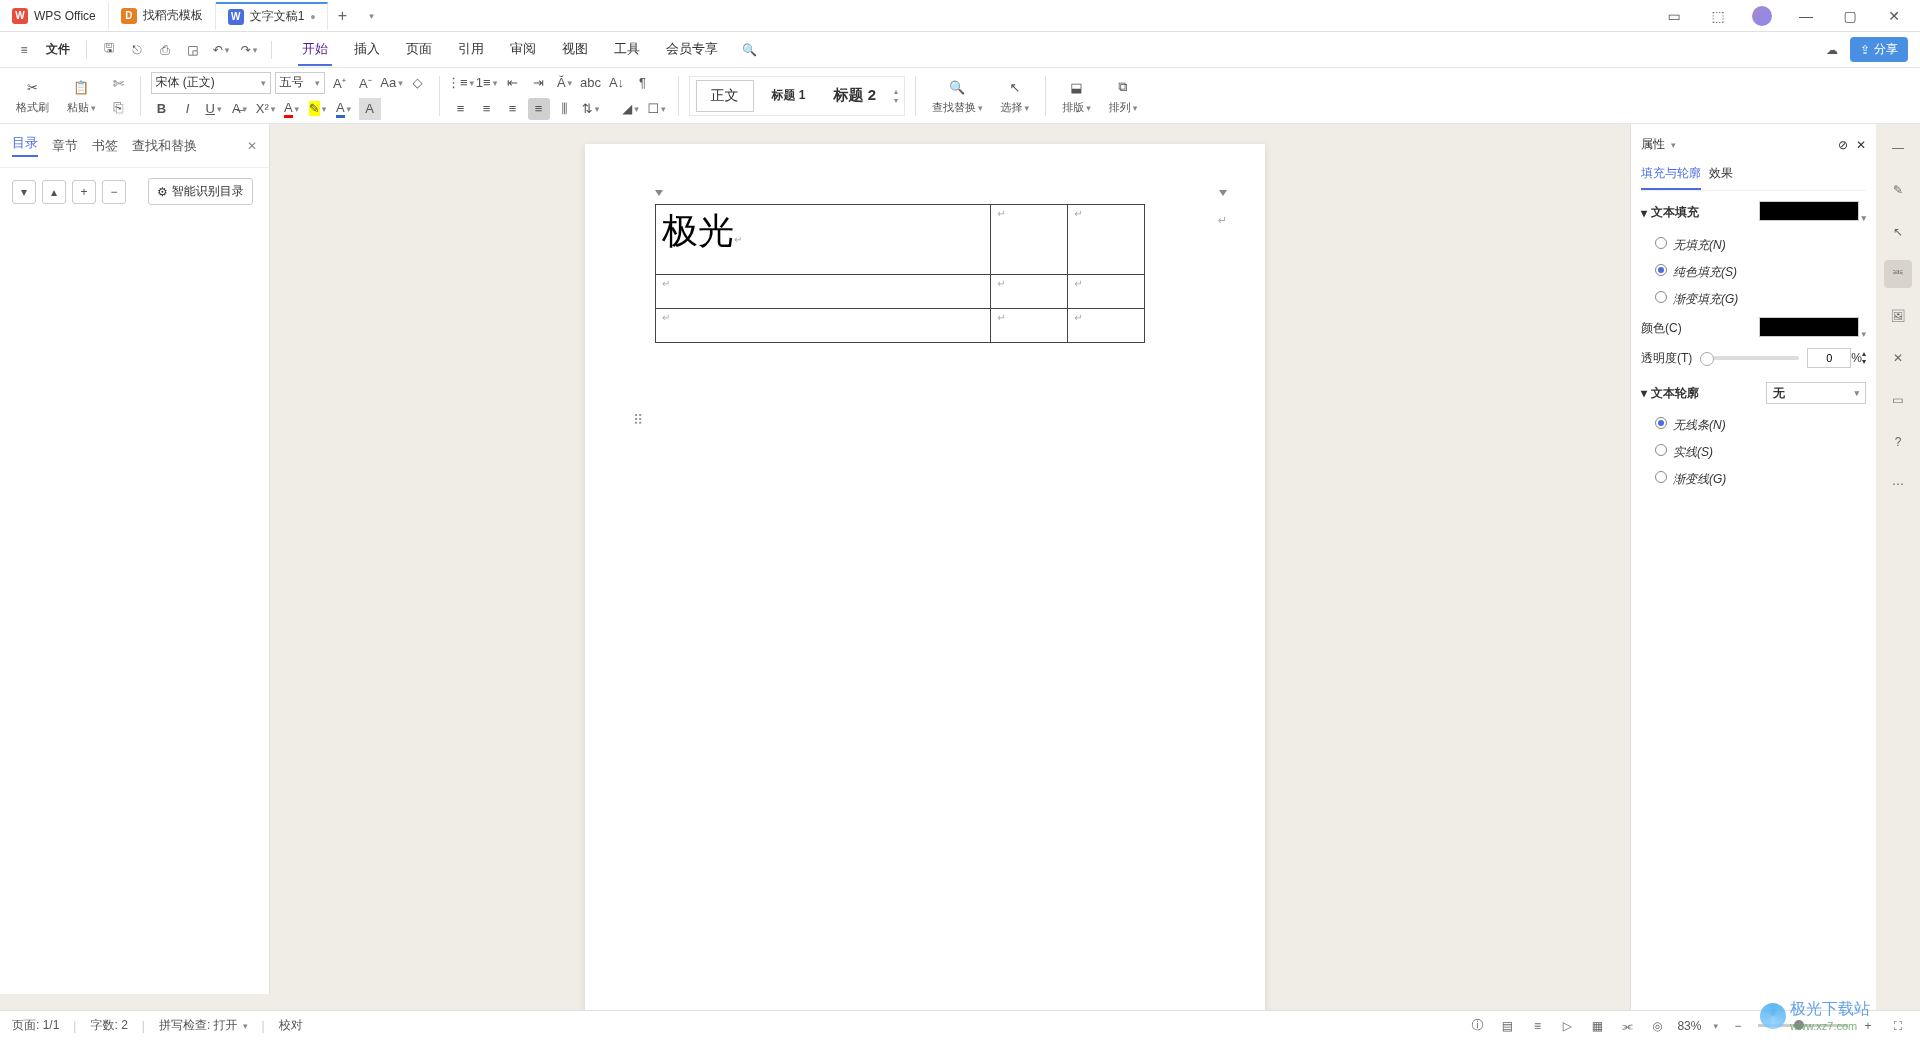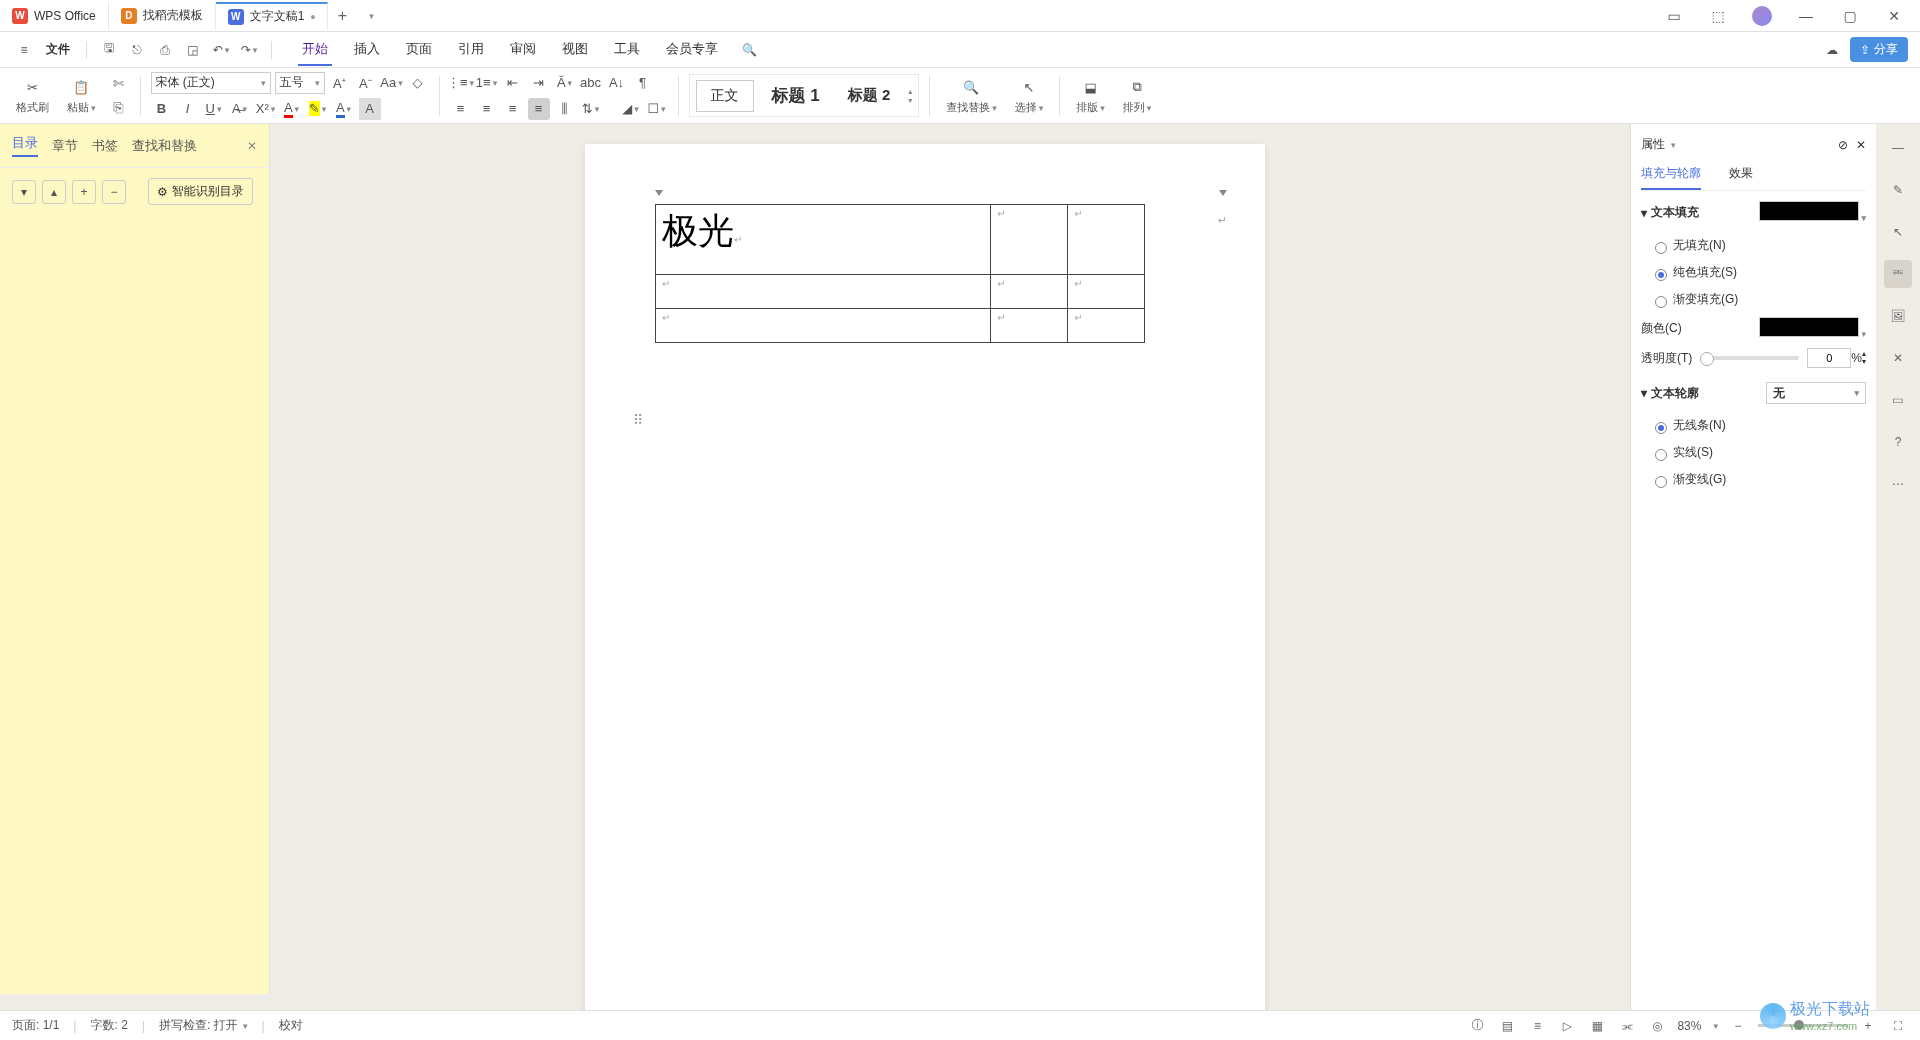--- a/index.html
+++ b/index.html
@@ -35,21 +35,21 @@
 .rgroup { display: flex; flex-direction: column; align-items: center; padding: 0 6px; gap: 2px; }
 .rbtn { width: 22px; height: 22px; display: flex; align-items: center; justify-content: center; color: #555; cursor: pointer; font-size: 13px; }
 .rbtn.active { background: #d0d0d0; border-radius: 3px; }
 .rlabel { font-size: 11px; color: #555; }
 .rsep { width: 1px; height: 40px; background: #e0e0e0; margin: 0 4px; }
 .font-sel { border: 1px solid #ccc; height: 22px; padding: 0 4px; font-size: 12px; min-width: 80px; display: flex; align-items: center; justify-content: space-between; cursor: pointer; }
 .style-box { border: 1px solid #ccc; padding: 6px 14px; cursor: pointer; font-size: 14px; }
 .style-group { display: flex; align-items: center; gap: 8px; border: 1px solid #e8e8e8; padding: 3px 6px; }
 
 
-.sidenav { position: absolute; top: 124px; left: 0; width: 270px; height: 870px; background: #fef9c3; border-right: 1px solid #e0e0e0; }
+.sidenav { position: absolute; top: 124px; left: 0; width: 270px; height: 870px; background: #ffffff; border-right: 1px solid #e0e0e0; }
 .sidenav-tabs { display: flex; gap: 14px; padding: 10px 12px; align-items: center; border-bottom: 1px solid #eee; }
 .sidenav-tab { cursor: pointer; color: #555; font-size: 13px; }
 .sidenav-tab.active { color: #4a6de0; border-bottom: 2px solid #4a6de0; padding-bottom: 3px; }
 .sidenav-close { margin-left: auto; cursor: pointer; color: #888; }
 .sidenav-tools { display: flex; gap: 6px; padding: 10px 12px; align-items: center; }
 .tool-sq { width: 24px; height: 24px; border: 1px solid #ccc; border-radius: 3px; display: flex; align-items: center; justify-content: center; cursor: pointer; color: #555; font-size: 12px; }
 .tool-smart { border: 1px solid #ccc; border-radius: 3px; padding: 4px 8px; display: flex; align-items: center; gap: 4px; cursor: pointer; font-size: 12px; }
 
 
 .docarea { position: absolute; top: 124px; left: 270px; right: 340px; bottom: 30px; background: #f0ede6; overflow: auto; }
@@ -62,27 +62,27 @@
 .drag-handle { position: absolute; left: 48px; top: 268px; color: #999; font-size: 14px; cursor: move; }
 .cursor-mark { position: absolute; right: 38px; top: 70px; color: #aaa; font-size: 11px; }
 .ruler-mark { position: absolute; top: 46px; left: 70px; right: 38px; height: 8px; }
 .ruler-mark::before, .ruler-mark::after { content:''; position:absolute; top:0; width:0; height:0; border-left:4px solid transparent; border-right:4px solid transparent; border-top:6px solid #888; }
 .ruler-mark::before{ left:0; } .ruler-mark::after{ right:0; }
 
 
 .proppanel { position: absolute; top: 124px; right: 44px; width: 246px; bottom: 30px; background: #fff; border-left: 1px solid #e0e0e0; padding: 8px 10px; }
 .prop-head { display: flex; align-items: center; gap: 4px; padding: 4px 0; }
 .prop-head-right { margin-left: auto; display: flex; gap: 8px; }
-.prop-tabs { display: flex; gap: 28px; margin: 8px 0; border-bottom: 1px solid #eee; }
+.prop-tabs { display: flex; gap: 8px; margin: 8px 0; border-bottom: 1px solid #eee; }
 .prop-tab { padding-bottom: 6px; cursor: pointer; font-size: 12px; }
 .prop-tab.active { color: #4a6de0; border-bottom: 2px solid #4a6de0; }
 .prop-section { margin: 10px 0; }
 .prop-section-h { display: flex; align-items: center; gap: 4px; font-size: 12px; font-weight: bold; margin-bottom: 8px; }
 .color-swatch { width: 100px; height: 20px; background: #000; border: 1px solid #ccc; display: inline-block; }
-.radio-row { display: flex; align-items: flex-end; gap: 6px; padding: 5px 0 5px 14px; font-size: 12px; }
+.radio-row { display: flex; align-items: flex-start; gap: 6px; padding: 5px 0 5px 14px; font-size: 12px; font-style: italic; }
 .radio { width: 12px; height: 12px; border: 1px solid #888; border-radius: 50%; display: inline-flex; align-items: center; justify-content: center; }
 .radio.checked::after { content: ''; width: 6px; height: 6px; background: #4a6de0; border-radius: 50%; }
 .prop-row { display: flex; align-items: center; justify-content: space-between; padding: 4px 0; font-size: 12px; }
 .slider { flex: 1; height: 4px; background: #ddd; border-radius: 2px; margin: 0 8px; position: relative; }
 .slider::after { content:''; position:absolute; left:0; top:-4px; width:12px; height:12px; background:#fff; border:1px solid #aaa; border-radius:50%; }
 .num-input { width: 44px; height: 20px; border: 1px solid #ccc; text-align: center; font-size: 11px; }
 .sel-box { border: 1px solid #ccc; height: 22px; padding: 0 6px; display: flex; align-items: center; justify-content: space-between; min-width: 100px; cursor: pointer; font-size: 12px; }
 
 
 .righttools { position: absolute; top: 124px; right: 0; width: 44px; bottom: 30px; background: #f0ede6; display: flex; flex-direction: column; align-items: center; gap: 14px; padding-top: 10px; }
@@ -242,21 +242,21 @@
       <div class="rbtn">⫼</div>
       <div class="rbtn">⇅<span class="caret">▾</span></div>
       <div style="width:10px"></div>
       <div class="rbtn">◢<span class="caret">▾</span></div>
       <div class="rbtn">☐<span class="caret">▾</span></div>
     </div>
   </div>
   <div class="rsep"></div>
   <div class="style-group">
     <div class="style-box">正文</div>
-    <div style="font-weight:bold;font-size:17px;padding:6px 10px;cursor:pointer">标题 1</div>
+    <div style="font-weight:bold;font-size:12px;padding:6px 10px;cursor:pointer">标题 1</div>
     <div style="font-weight:bold;font-size:15px;padding:6px 10px;cursor:pointer">标题 2</div>
     <div style="display:flex;flex-direction:column;font-size:8px;color:#888;cursor:pointer">▴<br>▾</div>
   </div>
   <div class="rsep"></div>
   <div class="rgroup">
     <div class="rbtn">🔍</div>
     <div class="rlabel"><span>查找替换</span><span class="caret">▾</span></div>
   </div>
   <div class="rgroup">
     <div class="rbtn">↖</div>

